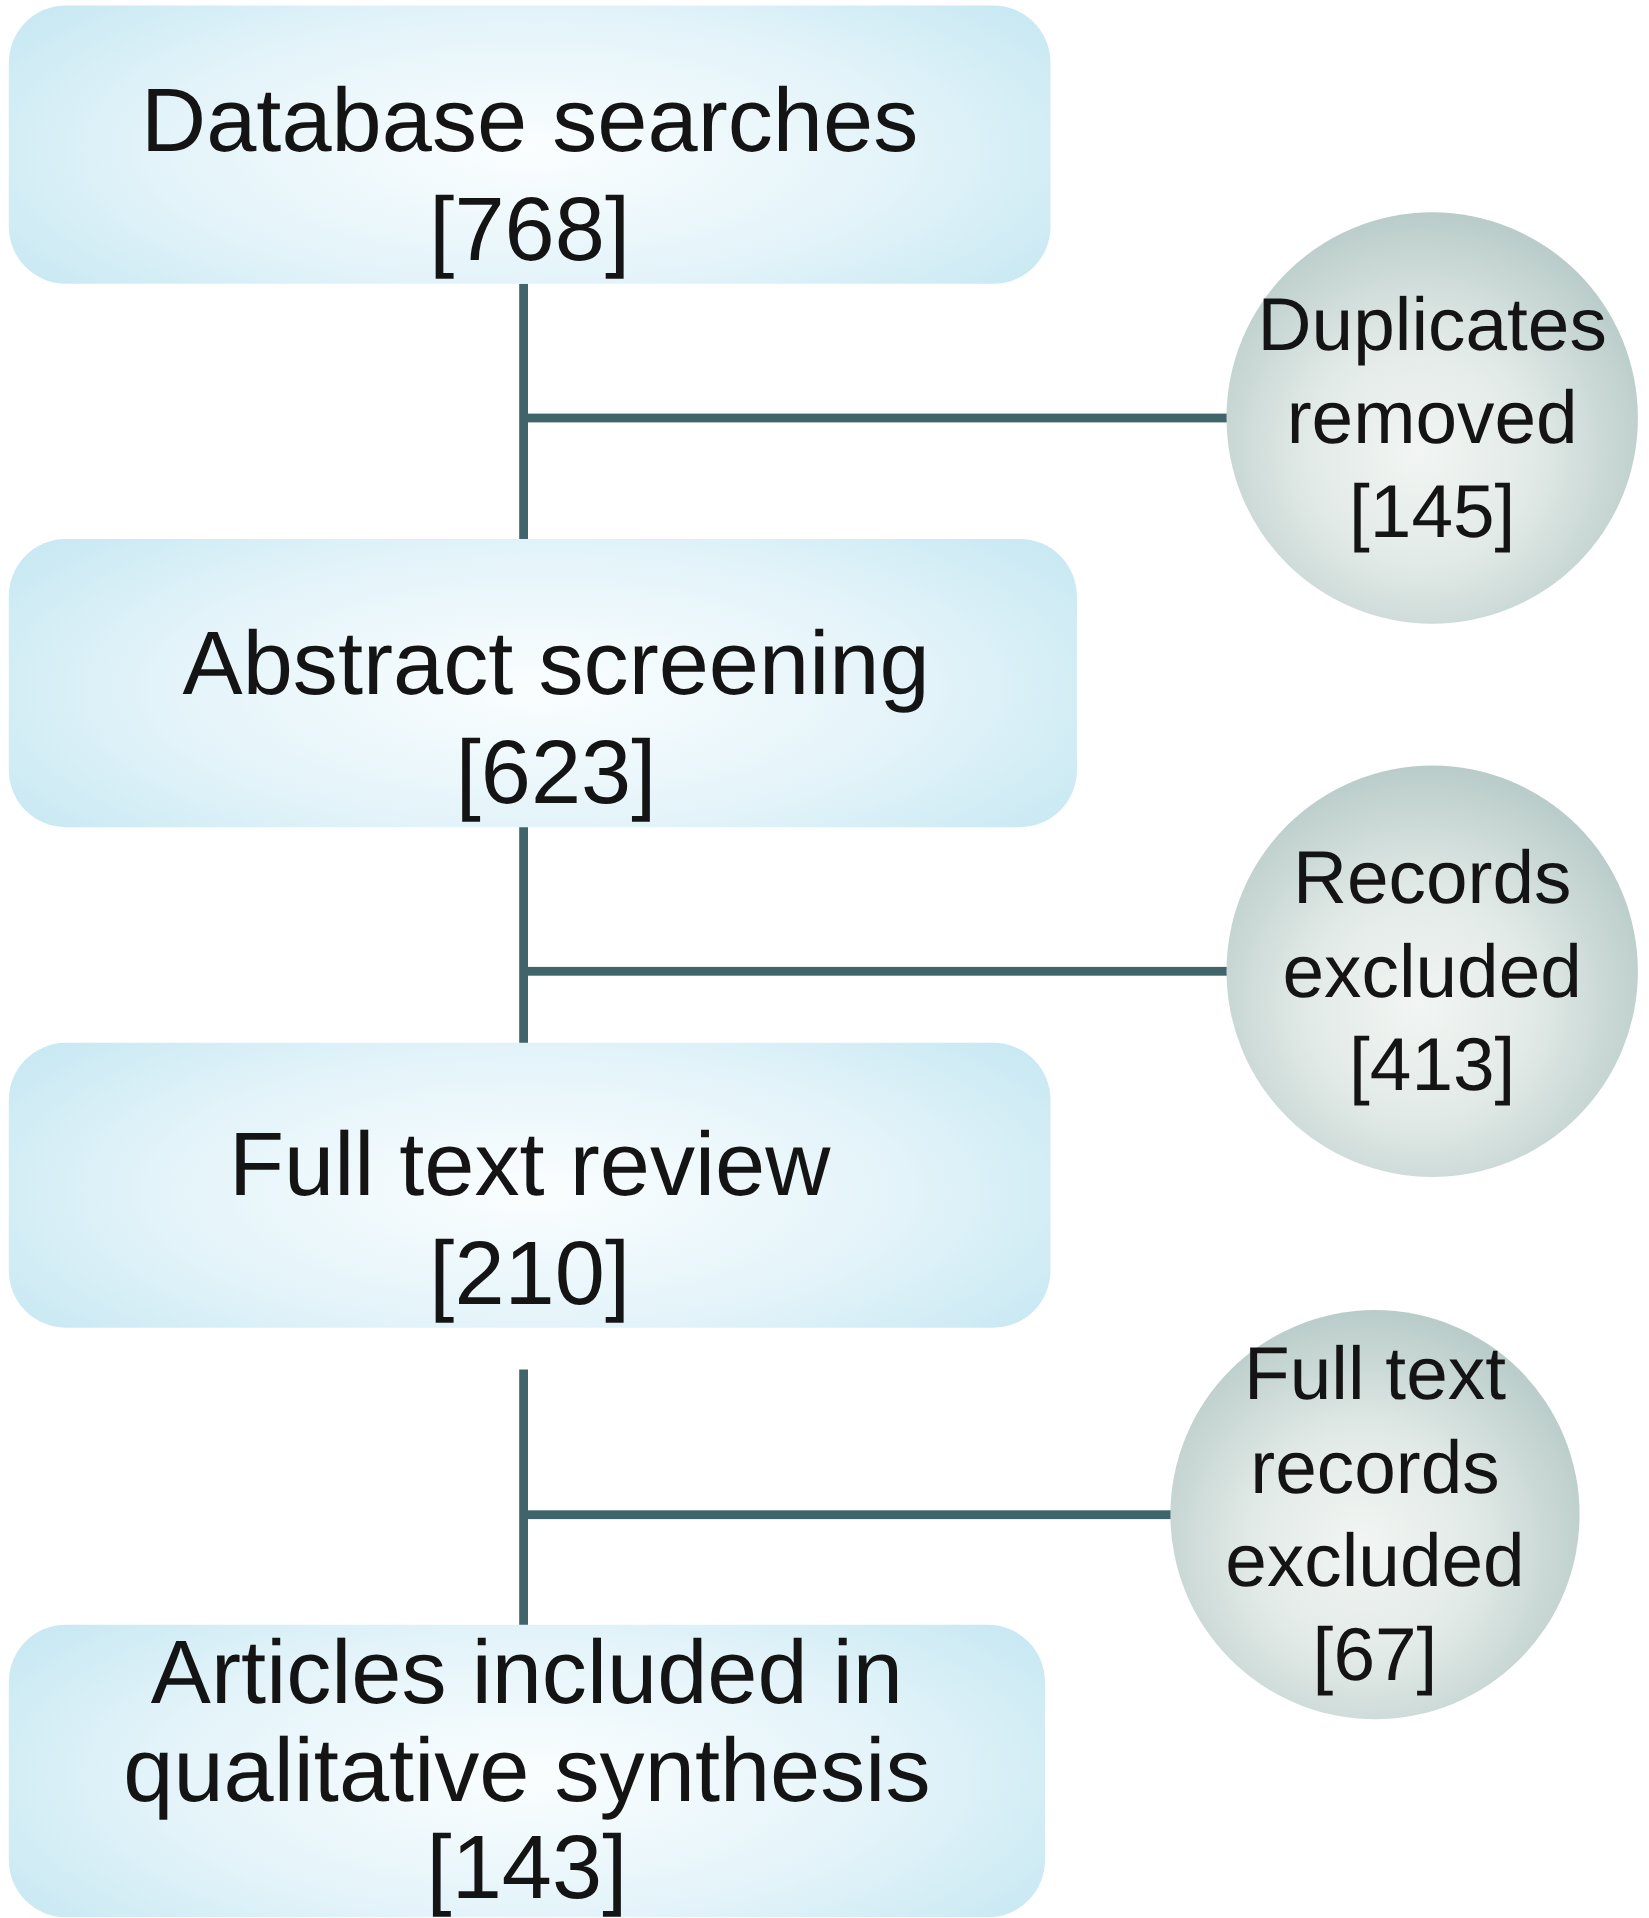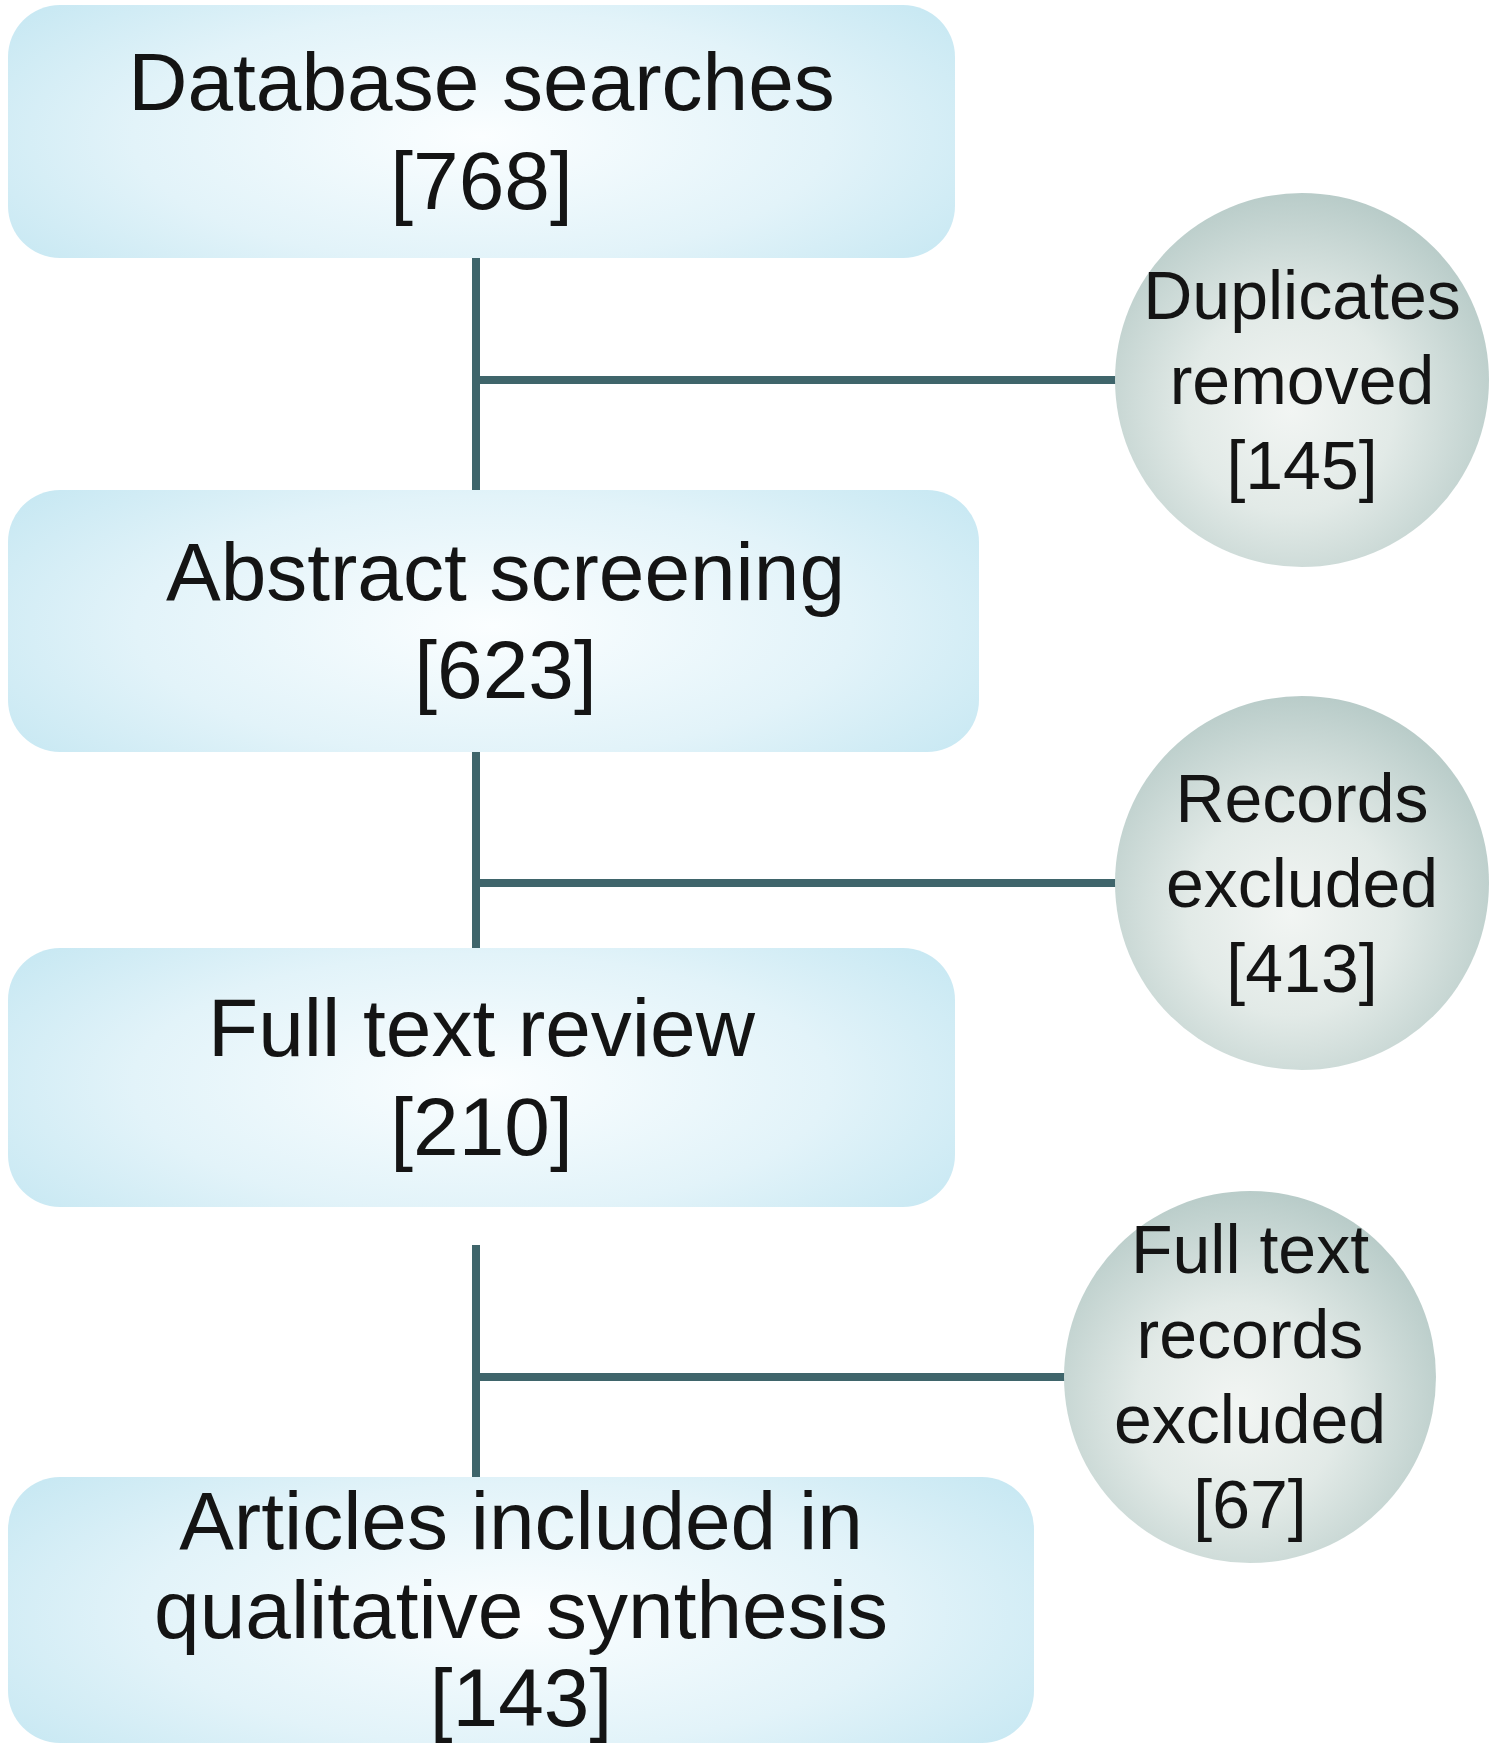--- a/index.html
+++ b/index.html
@@ -18,31 +18,31 @@
     position: absolute;
     left: 8px;
     width: 947px;
     border-radius: 52px;
     background: radial-gradient(ellipse 115% 155% at 50% 52%,
       var(--box-fill-center, #fbfeff) 0%,
       #e2f3f9 32%,
       #b4e0ee 68%,
       var(--box-fill-edge, #7ec8e0) 100%);
     display: flex;
-    align-items: center;
+    align-items: flex-end;
     justify-content: center;
     text-align: center;
     overflow: hidden;
   }
   .box-text {
     font-size: 82px;
     line-height: 1.2;
     letter-spacing: 0px;
   }
-  #box4 { width: 1026px; }
+  #box4 { width: 942px; }
   #box4 .box-text { line-height: 1.08; }
 
   
   .circle {
     position: absolute;
     border-radius: 50%;
     background: radial-gradient(circle at 47% 58%,
       var(--circle-fill-center, #f2f5f3) 0%,
       #e2eae7 35%,
       #bdcfcc 70%,

